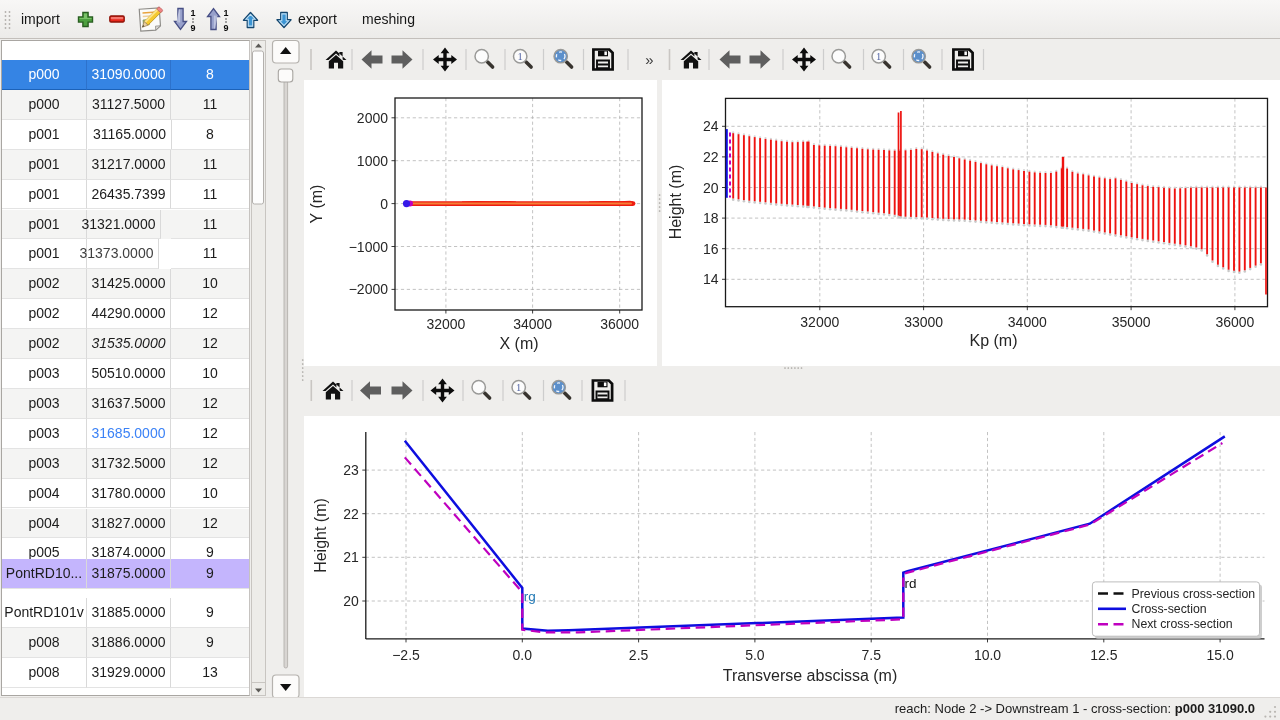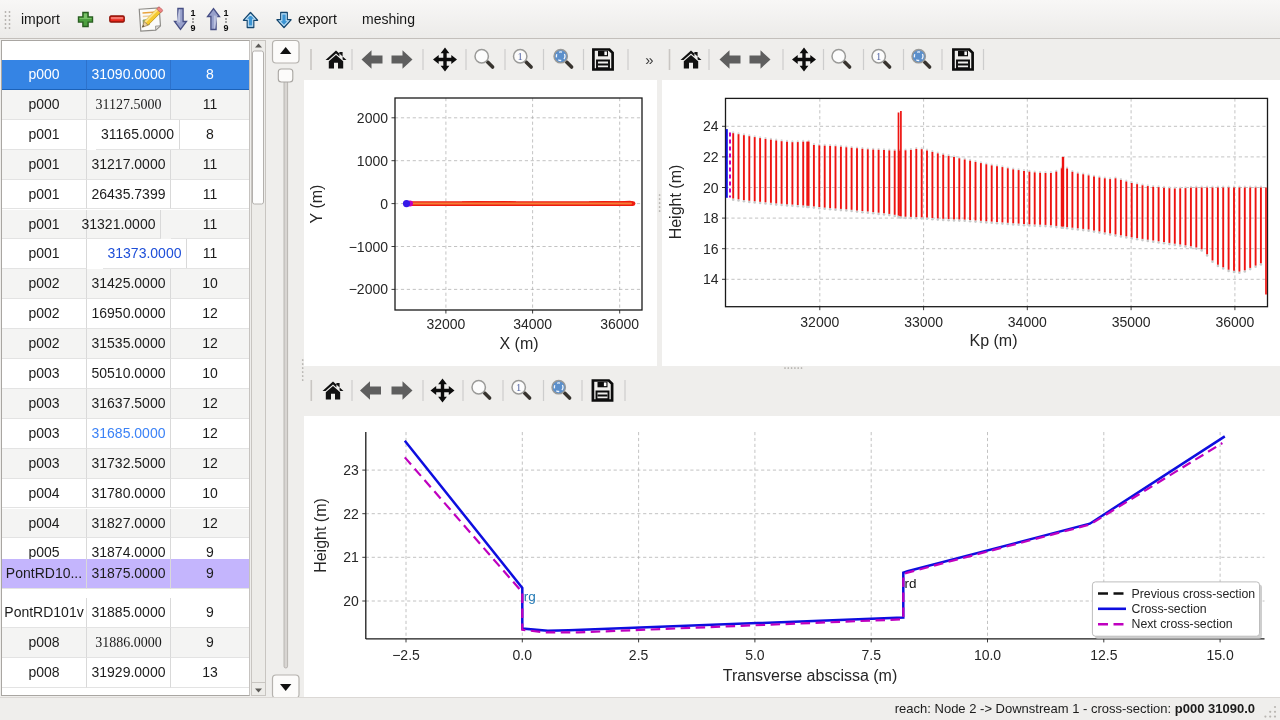--- a/index.html
+++ b/index.html
@@ -97,61 +97,61 @@
       <div class="hc" style="left:85px;width:83px;border-right:1px solid #cfccc8;">KP</div>
       <div class="hc" style="left:169px;width:78px;">Points</div>
     </div>
 <div class="row" style="top:19.0px;background:#3584e4;">
       <div class="cell" style="left:0;width:85px;color:#ffffff;border-right-color:#2d72cc;border-bottom-color:#1c62b9;">p000</div>
       <div class="cell" style="left:85px;width:84px;color:#ffffff;border-right-color:#2d72cc;border-bottom-color:#1c62b9;">31090.0000</div>
       <div class="cell" style="left:169px;width:78px;color:#ffffff;border-right:none;border-bottom-color:#1c62b9;">8</div>
     </div>
 <div class="row" style="top:48.9px;background:#f4f4f3;">
       <div class="cell" style="left:0;width:85px;color:#1c1c1c;border-bottom-color:#e3e3e3;">p000</div>
-      <div class="cell" style="left:85px;width:84px;color:#1c1c1c;border-bottom-color:#e3e3e3;font-family:Liberation Serif, serif;">31127.5000</div>
+      <div class="cell" style="left:85px;width:84px;color:#1c1c1c;border-bottom-color:#e3e3e3;">31127.5000</div>
       <div class="cell" style="left:169px;width:78px;color:#1c1c1c;border-right:none;border-bottom-color:#e3e3e3;">11</div>
     </div>
 <div class="row" style="top:78.8px;background:#ffffff;">
       <div class="cell" style="left:0;width:85px;color:#1c1c1c;border-bottom-color:#e3e3e3;">p001</div>
-      <div class="cell" style="left:94px;width:84px;color:#1c1c1c;border-bottom-color:#e3e3e3;">31165.0000</div>
+      <div class="cell" style="left:86px;width:84px;color:#1c1c1c;border-bottom-color:#e3e3e3;">31165.0000</div>
       <div class="cell" style="left:169px;width:78px;color:#1c1c1c;border-right:none;border-bottom-color:#e3e3e3;">8</div>
     </div>
 <div class="row" style="top:108.7px;background:#f4f4f3;">
       <div class="cell" style="left:0;width:85px;color:#1c1c1c;border-bottom-color:#e3e3e3;">p001</div>
       <div class="cell" style="left:85px;width:84px;color:#1c1c1c;border-bottom-color:#e3e3e3;">31217.0000</div>
       <div class="cell" style="left:169px;width:78px;color:#1c1c1c;border-right:none;border-bottom-color:#e3e3e3;">11</div>
     </div>
 <div class="row" style="top:138.6px;background:#ffffff;">
       <div class="cell" style="left:0;width:85px;color:#1c1c1c;border-bottom-color:#e3e3e3;">p001</div>
       <div class="cell" style="left:85px;width:84px;color:#1c1c1c;border-bottom-color:#e3e3e3;">26435.7399</div>
       <div class="cell" style="left:169px;width:78px;color:#1c1c1c;border-right:none;border-bottom-color:#e3e3e3;">11</div>
     </div>
 <div class="row" style="top:168.5px;background:#f4f4f3;">
       <div class="cell" style="left:0;width:85px;color:#1c1c1c;border-bottom-color:#e3e3e3;">p001</div>
       <div class="cell" style="left:75px;width:84px;color:#1c1c1c;border-bottom-color:#e3e3e3;">31321.0000</div>
       <div class="cell" style="left:169px;width:78px;color:#1c1c1c;border-right:none;border-bottom-color:#e3e3e3;">11</div>
     </div>
 <div class="row" style="top:198.4px;background:#ffffff;">
       <div class="cell" style="left:0;width:85px;color:#1c1c1c;border-bottom-color:#e3e3e3;">p001</div>
-      <div class="cell" style="left:101px;width:84px;color:#1d4ed8;border-bottom-color:#e3e3e3;">31373.0000</div>
+      <div class="cell" style="left:73px;width:84px;color:#404040;border-bottom-color:#e3e3e3;">31373.0000</div>
       <div class="cell" style="left:169px;width:78px;color:#1c1c1c;border-right:none;border-bottom-color:#e3e3e3;">11</div>
     </div>
 <div class="row" style="top:228.3px;background:#f4f4f3;">
       <div class="cell" style="left:0;width:85px;color:#1c1c1c;border-bottom-color:#e3e3e3;">p002</div>
       <div class="cell" style="left:85px;width:84px;color:#1c1c1c;border-bottom-color:#e3e3e3;">31425.0000</div>
       <div class="cell" style="left:169px;width:78px;color:#1c1c1c;border-right:none;border-bottom-color:#e3e3e3;">10</div>
     </div>
 <div class="row" style="top:258.2px;background:#ffffff;">
       <div class="cell" style="left:0;width:85px;color:#1c1c1c;border-bottom-color:#e3e3e3;">p002</div>
-      <div class="cell" style="left:85px;width:84px;color:#1c1c1c;border-bottom-color:#e3e3e3;">16950.0000</div>
+      <div class="cell" style="left:85px;width:84px;color:#1c1c1c;border-bottom-color:#e3e3e3;">44290.0000</div>
       <div class="cell" style="left:169px;width:78px;color:#1c1c1c;border-right:none;border-bottom-color:#e3e3e3;">12</div>
     </div>
 <div class="row" style="top:288.1px;background:#f4f4f3;">
       <div class="cell" style="left:0;width:85px;color:#1c1c1c;border-bottom-color:#e3e3e3;">p002</div>
-      <div class="cell" style="left:85px;width:84px;color:#1c1c1c;border-bottom-color:#e3e3e3;">31535.0000</div>
+      <div class="cell" style="left:85px;width:84px;color:#1c1c1c;border-bottom-color:#e3e3e3;font-style:italic;">31535.0000</div>
       <div class="cell" style="left:169px;width:78px;color:#1c1c1c;border-right:none;border-bottom-color:#e3e3e3;">12</div>
     </div>
 <div class="row" style="top:318.0px;background:#ffffff;">
       <div class="cell" style="left:0;width:85px;color:#1c1c1c;border-bottom-color:#e3e3e3;">p003</div>
       <div class="cell" style="left:85px;width:84px;color:#1c1c1c;border-bottom-color:#e3e3e3;">50510.0000</div>
       <div class="cell" style="left:169px;width:78px;color:#1c1c1c;border-right:none;border-bottom-color:#e3e3e3;">10</div>
     </div>
 <div class="row" style="top:347.9px;background:#f4f4f3;">
       <div class="cell" style="left:0;width:85px;color:#1c1c1c;border-bottom-color:#e3e3e3;">p003</div>
       <div class="cell" style="left:85px;width:84px;color:#1c1c1c;border-bottom-color:#e3e3e3;">31637.5000</div>
@@ -187,21 +187,21 @@
       <div class="cell" style="left:85px;width:84px;color:#1c1c1c;border-bottom-color:#e3e3e3;">31875.0000</div>
       <div class="cell" style="left:169px;width:78px;color:#1c1c1c;border-right:none;border-bottom-color:#e3e3e3;">9</div>
     </div>
 <div class="row" style="top:557.2px;background:#ffffff;">
       <div class="cell" style="left:0;width:85px;color:#1c1c1c;border-bottom-color:#e3e3e3;">PontRD101v</div>
       <div class="cell" style="left:85px;width:84px;color:#1c1c1c;border-bottom-color:#e3e3e3;">31885.0000</div>
       <div class="cell" style="left:169px;width:78px;color:#1c1c1c;border-right:none;border-bottom-color:#e3e3e3;">9</div>
     </div>
 <div class="row" style="top:587.1px;background:#f4f4f3;">
       <div class="cell" style="left:0;width:85px;color:#1c1c1c;border-bottom-color:#e3e3e3;">p008</div>
-      <div class="cell" style="left:85px;width:84px;color:#1c1c1c;border-bottom-color:#e3e3e3;font-family:Liberation Serif, serif;">31886.0000</div>
+      <div class="cell" style="left:85px;width:84px;color:#1c1c1c;border-bottom-color:#e3e3e3;">31886.0000</div>
       <div class="cell" style="left:169px;width:78px;color:#1c1c1c;border-right:none;border-bottom-color:#e3e3e3;">9</div>
     </div>
 <div class="row" style="top:617.0px;background:#ffffff;">
       <div class="cell" style="left:0;width:85px;color:#1c1c1c;border-bottom-color:#e3e3e3;">p008</div>
       <div class="cell" style="left:85px;width:84px;color:#1c1c1c;border-bottom-color:#e3e3e3;">31929.0000</div>
       <div class="cell" style="left:169px;width:78px;color:#1c1c1c;border-right:none;border-bottom-color:#e3e3e3;">13</div>
     </div>
 </div>
 <div class="abs" style="left:251px;top:40px;width:15px;height:656px;background:#edECE9;border:1px solid #c8c5c1;box-sizing:border-box;"></div>
 <svg class="abs" style="left:251px;top:40px;" width="15" height="656" viewBox="0 0 15 656">

